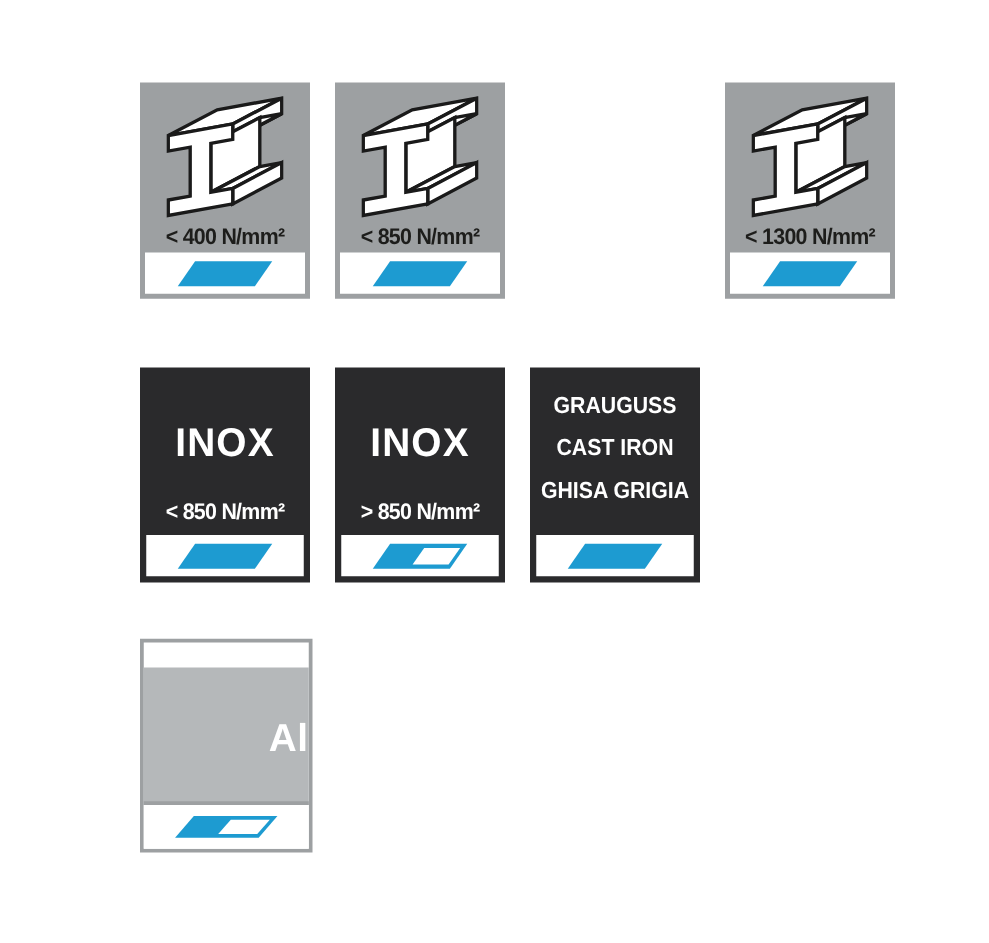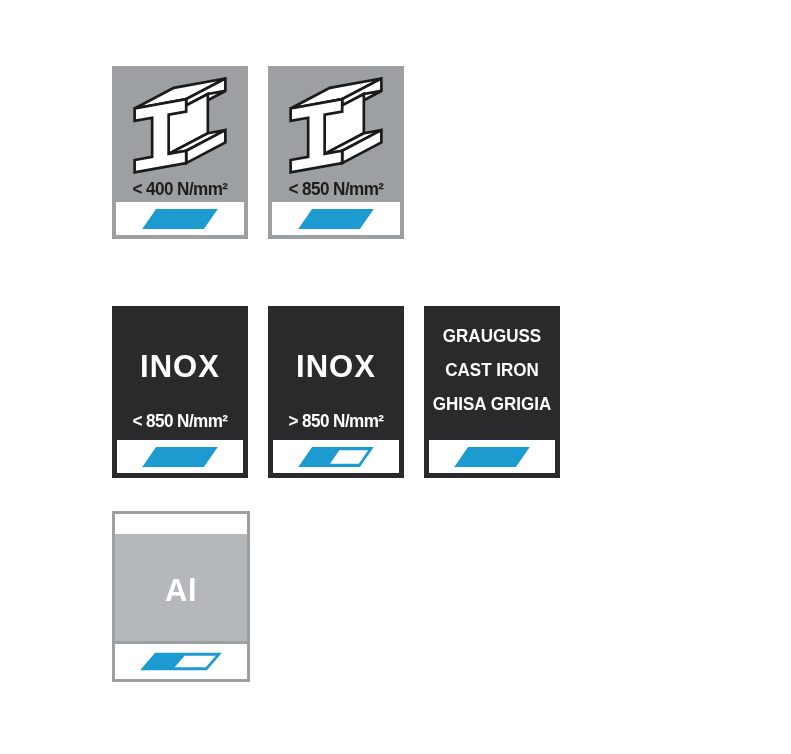--- a/index.html
+++ b/index.html
@@ -31,34 +31,34 @@
               line-height:20px;white-space:nowrap;transform:scaleX(.95);}
   .steel .spec-label{color:var(--label-dark);margin-bottom:3px;}
 
   .strip{background:var(--strip-bg);display:flex;align-items:center;justify-content:center;}
   .steel .strip{height:33px;margin:0 4px 4px 4px;}
 
   .para-blue{fill:var(--marker-blue);}
   .para-white{fill:#ffffff;}
 
   
-  .tile.inox{background:var(--inox-tile-bg);width:136px;height:172px;top:294px;margin-top:12px;}
+  .tile.inox{background:var(--inox-tile-bg);width:136px;height:172px;top:294px;}
   .inox-title{color:var(--label-light);font-size:32px;font-weight:700;text-align:center;
               letter-spacing:1px;margin-top:42px;transform:scaleX(.97);}
   .inox .spec-label{color:var(--label-light);margin-top:auto;margin-bottom:9px;}
   .castiron-lines{display:flex;flex-direction:column;margin-top:13px;}
   .castiron-line{color:var(--label-light);font-size:18.5px;font-weight:700;text-align:center;
                  line-height:34px;white-space:nowrap;transform:scaleX(.92);}
   .inox .strip{height:33px;margin:0 5px 5px 5px;}
   .inox .strip.after-lines{margin-top:auto;}
 
   
   .tile.alu{top:511px;left:112px;width:138px;height:171px;border:3px solid var(--alu-tile-frame);background:#fff;}
   .alu-body{flex:1;background:var(--alu-tile-bg);border-bottom:3px solid var(--alu-tile-frame);
-            display:flex;align-items:center;justify-content:center;margin-top:20px;}
+            display:flex;align-items:center;justify-content:flex-end;margin-top:20px;}
   .alu-label{color:var(--label-light);font-size:31px;font-weight:700;letter-spacing:.5px;padding-top:6px;}
   .alu .strip{height:35px;margin:0;}
 
   .defs-svg{position:absolute;width:0;height:0;overflow:hidden;}
 </style>
 </head>
 <body>
 
 <svg class="defs-svg" aria-hidden="true">
   <defs>
@@ -105,20 +105,33 @@
     </div>
     <div class="spec-label">&lt; 850 N/mm²</div>
     <div class="strip">
       <svg width="80" height="22" viewBox="0 0 81 23">
           <use href="#para-solid"></use>
         </svg>
     </div>
   </div>
 
 
+  <div class="tile steel pos-c3">
+    <div class="icon-area">
+      <svg class="ibeam-svg" viewBox="0 0 91 96">
+          <use href="#ibeam-shape"></use>
+        </svg>
+    </div>
+    <div class="spec-label">&lt; 1300 N/mm²</div>
+    <div class="strip">
+      <svg width="80" height="22" viewBox="0 0 81 23">
+          <use href="#para-solid"></use>
+        </svg>
+    </div>
+  </div>
 
   <div class="tile inox pos-c0">
     <div class="inox-title">INOX</div>
     <div class="spec-label">&lt; 850 N/mm²</div>
     <div class="strip">
       <svg width="80" height="22" viewBox="0 0 81 23">
           <use href="#para-solid"></use>
         </svg>
     </div>
   </div>

